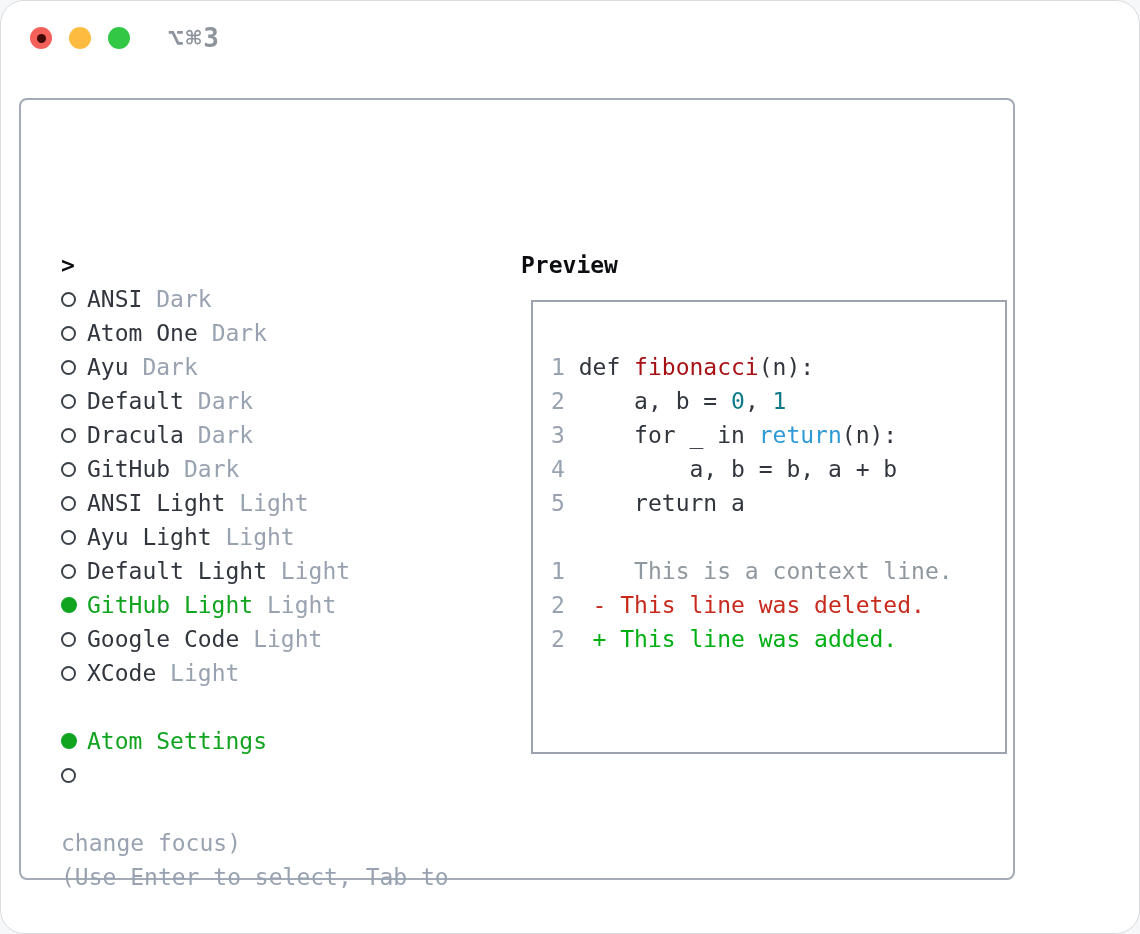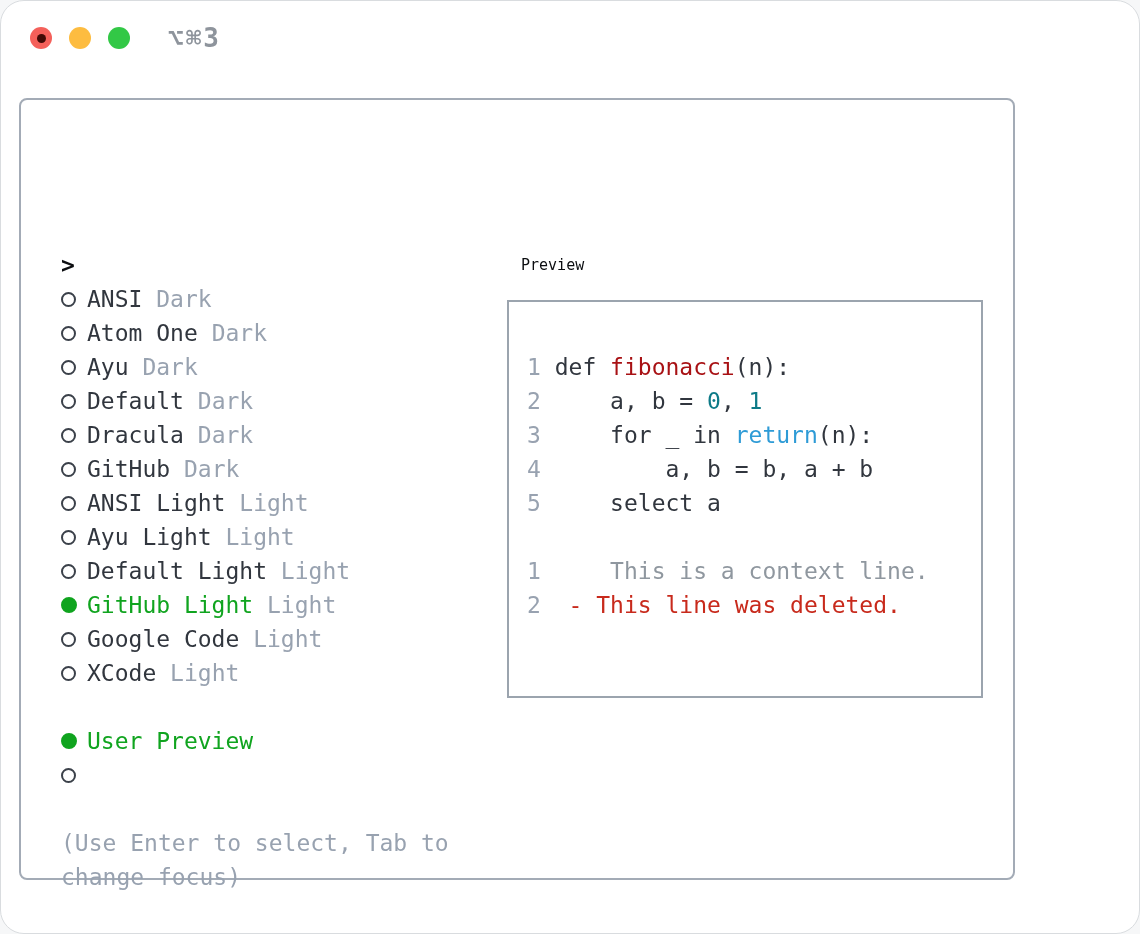--- a/index.html
+++ b/index.html
@@ -55,25 +55,25 @@
   .bold-header { font-weight: bold; color: #0b0d10; }
   .plain-header { color: #14171b; }
   .prompt-char { font-weight: bold; color: #0b0d10; }
   .row.selected .opt-name { color: var(--selection-green); }
   .opt-variant { color: var(--muted-gray); }
   .hint-row { color: var(--muted-gray); }
   
   .preview-header {
     position: absolute; left: 500px; top: 148px; height: 34px;
     display: flex; align-items: center;
-    font-size: 15px; font-weight: normal; color: #0b0d10;
+    font-size: 23px; font-weight: bold; color: #0b0d10;
   }
   .preview-box {
-    position: absolute; left: 486px; top: 200px;
-    width: 476px; height: 398px;
+    position: absolute; left: 510px; top: 200px;
+    width: 476px; height: 454px;
     border: 2px solid #9ba4ae;
     padding: 48px 0 0 18px;
     overflow: hidden;
   }
   .code-line { height: 34px; font-size: 23px; white-space: pre; line-height: 34px; }
   .ln { display: inline-block; width: 1ch; color: var(--muted-gray); }
   .c-code    { color: var(--text-dark); }
   .c-func    { color: var(--function-red); }
   .c-num     { color: var(--number-teal); }
   .c-builtin { color: var(--builtin-blue); }
@@ -99,37 +99,38 @@
     <div class="left-col">
       <div class="row">
         <span class="slot"><span class="prompt-char">&gt;</span></span>
       </div>
 
       <div id="theme-items" style="display:contents"><div class="row"><span class="slot"><span class="marker"></span></span><span class="opt-name">ANSI</span><span class="opt-variant"> Dark</span></div><div class="row"><span class="slot"><span class="marker"></span></span><span class="opt-name">Atom One</span><span class="opt-variant"> Dark</span></div><div class="row"><span class="slot"><span class="marker"></span></span><span class="opt-name">Ayu</span><span class="opt-variant"> Dark</span></div><div class="row"><span class="slot"><span class="marker"></span></span><span class="opt-name">Default</span><span class="opt-variant"> Dark</span></div><div class="row"><span class="slot"><span class="marker"></span></span><span class="opt-name">Dracula</span><span class="opt-variant"> Dark</span></div><div class="row"><span class="slot"><span class="marker"></span></span><span class="opt-name">GitHub</span><span class="opt-variant"> Dark</span></div><div class="row"><span class="slot"><span class="marker"></span></span><span class="opt-name">ANSI Light</span><span class="opt-variant"> Light</span></div><div class="row"><span class="slot"><span class="marker"></span></span><span class="opt-name">Ayu Light</span><span class="opt-variant"> Light</span></div><div class="row"><span class="slot"><span class="marker"></span></span><span class="opt-name">Default Light</span><span class="opt-variant"> Light</span></div><div class="row selected"><span class="slot"><span class="marker filled"></span></span><span class="opt-name">GitHub Light</span><span class="opt-variant"> Light</span></div><div class="row"><span class="slot"><span class="marker"></span></span><span class="opt-name">Google Code</span><span class="opt-variant"> Light</span></div><div class="row"><span class="slot"><span class="marker"></span></span><span class="opt-name">XCode</span><span class="opt-variant"> Light</span></div></div>
 
       <div class="row blank"></div>
 
 
-      <div id="apply-options" style="display:contents"><div class="row selected"><span class="slot"><span class="marker filled"></span></span><span class="opt-name">User Preview</span></div><div class="row"><span class="slot"><span class="marker"></span></span></div></div>
+      <div id="apply-options" style="display:contents"><div class="row selected"><span class="slot"><span class="marker filled"></span></span><span class="opt-name">Atom Settings</span></div><div class="row"><span class="slot"><span class="marker"></span></span></div></div>
 
       <div class="row blank"></div>
 
+      <div class="row hint-row">change focus)</div>
       <div class="row hint-row">(Use Enter to select, Tab to</div>
-      <div class="row hint-row">change focus)</div>
     </div>
 
     <div class="preview-header">Preview</div>
 
     <div class="preview-box">
       <div id="code-lines">
           <div class="code-line"><span class="ln">1</span> <span class="c-code">def </span><span class="c-func">fibonacci</span><span class="c-code">(n):</span></div>
           <div class="code-line"><span class="ln">2</span> <span class="c-code">    a, b = </span><span class="c-num">0</span><span class="c-code">, </span><span class="c-num">1</span></div>
           <div class="code-line"><span class="ln">3</span> <span class="c-code">    for _ in </span><span class="c-builtin">return</span><span class="c-code">(n):</span></div>
           <div class="code-line"><span class="ln">4</span> <span class="c-code">        a, b = b, a + b</span></div>
-          <div class="code-line"><span class="ln">5</span> <span class="c-code">    select a</span></div>
+          <div class="code-line"><span class="ln">5</span> <span class="c-code">    return a</span></div>
           <div class="code-line"><span class="ln"></span> </div>
           <div class="code-line"><span class="ln">1</span> <span class="c-context">    This is a context line.</span></div>
           <div class="code-line"><span class="ln">2</span> <span class="c-deleted"> - This line was deleted.</span></div>
+          <div class="code-line"><span class="ln">2</span> <span class="c-added"> + This line was added.</span></div>
         </div>
     </div>
 
   </div>
 </div>
 
 </body></html>

